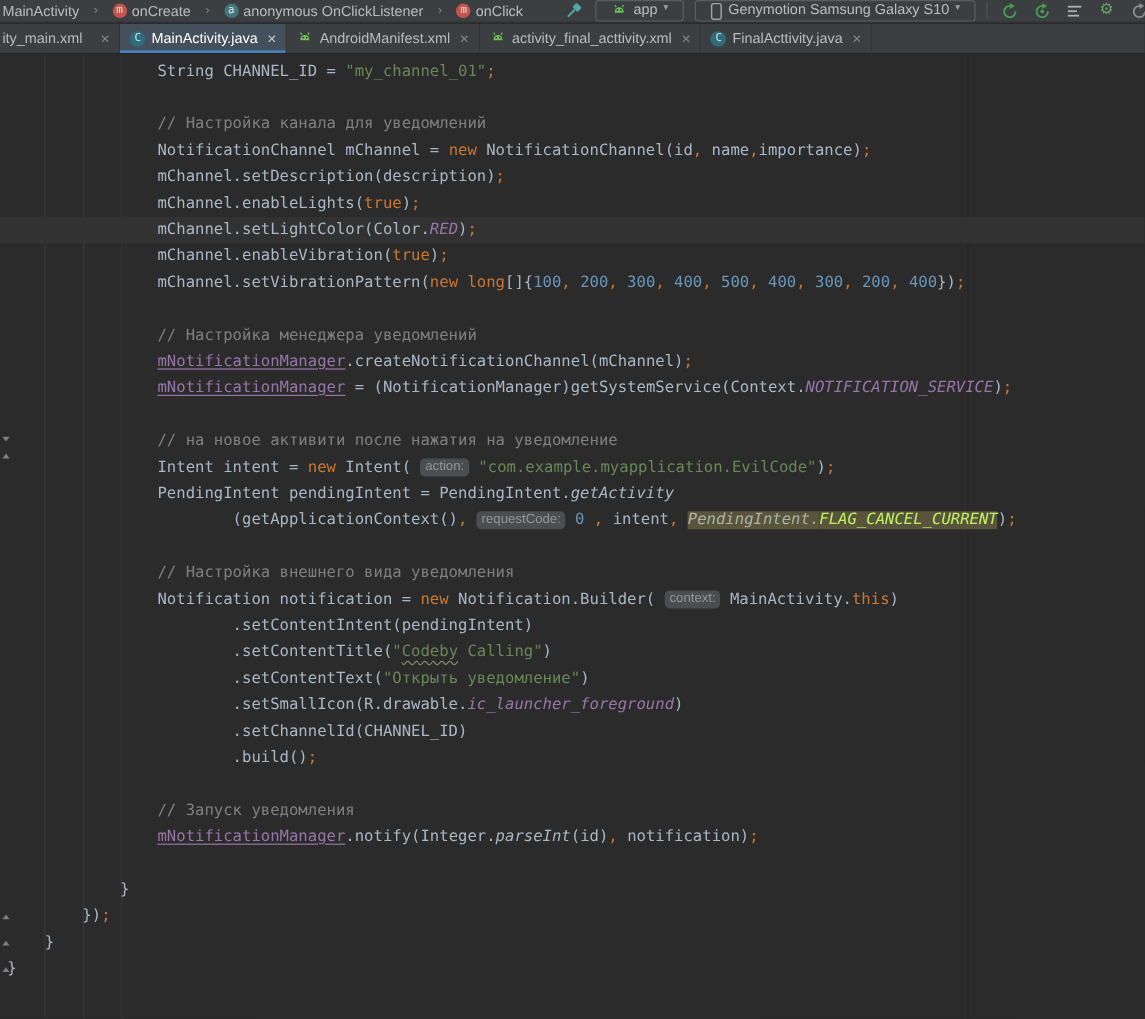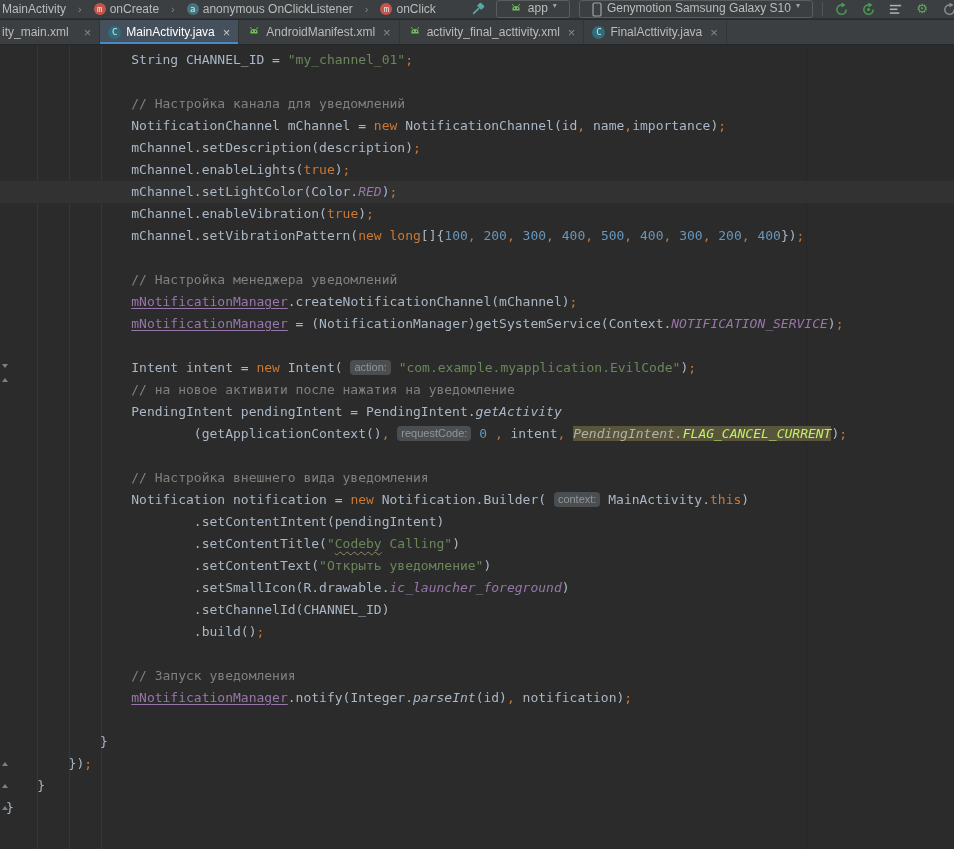--- a/index.html
+++ b/index.html
@@ -242,22 +242,22 @@
       <div class="code-line"><span class="sg-p">                mChannel.setDescription(description)</span><span class="sg-k">;</span></div>
       <div class="code-line"><span class="sg-p">                mChannel.enableLights(</span><span class="sg-k">true</span><span class="sg-p">)</span><span class="sg-k">;</span></div>
       <div class="code-line caret-line"><span class="sg-p">                mChannel.setLightColor(Color.</span><span class="sg-sc">RED</span><span class="sg-p">)</span><span class="sg-k">;</span></div>
       <div class="code-line"><span class="sg-p">                mChannel.enableVibration(</span><span class="sg-k">true</span><span class="sg-p">)</span><span class="sg-k">;</span></div>
       <div class="code-line"><span class="sg-p">                mChannel.setVibrationPattern(</span><span class="sg-k">new</span><span class="sg-p"> </span><span class="sg-k">long</span><span class="sg-p">[]{</span><span class="sg-n">100</span><span class="sg-k">,</span><span class="sg-p"> </span><span class="sg-n">200</span><span class="sg-k">,</span><span class="sg-p"> </span><span class="sg-n">300</span><span class="sg-k">,</span><span class="sg-p"> </span><span class="sg-n">400</span><span class="sg-k">,</span><span class="sg-p"> </span><span class="sg-n">500</span><span class="sg-k">,</span><span class="sg-p"> </span><span class="sg-n">400</span><span class="sg-k">,</span><span class="sg-p"> </span><span class="sg-n">300</span><span class="sg-k">,</span><span class="sg-p"> </span><span class="sg-n">200</span><span class="sg-k">,</span><span class="sg-p"> </span><span class="sg-n">400</span><span class="sg-p">})</span><span class="sg-k">;</span></div>
       <div class="code-line"></div>
       <div class="code-line"><span class="sg-c">                // Настройка менеджера уведомлений</span></div>
       <div class="code-line"><span class="sg-p">                </span><span class="sg-f">mNotificationManager</span><span class="sg-p">.createNotificationChannel(mChannel)</span><span class="sg-k">;</span></div>
       <div class="code-line"><span class="sg-p">                </span><span class="sg-f">mNotificationManager</span><span class="sg-p"> = (NotificationManager)getSystemService(Context.</span><span class="sg-sc">NOTIFICATION_SERVICE</span><span class="sg-p">)</span><span class="sg-k">;</span></div>
       <div class="code-line"></div>
+      <div class="code-line"><span class="sg-c">                // на новое активити после нажатия на уведомление</span></div>
       <div class="code-line"><span class="sg-p">                Intent intent = </span><span class="sg-k">new</span><span class="sg-p"> Intent( </span><span class="sg-h">action:</span><span class="sg-p"> </span><span class="sg-s">"com.example.myapplication.EvilCode"</span><span class="sg-p">)</span><span class="sg-k">;</span></div>
-      <div class="code-line"><span class="sg-c">                // на новое активити после нажатия на уведомление</span></div>
       <div class="code-line"><span class="sg-p">                PendingIntent pendingIntent = PendingIntent.</span><span class="sg-sm">getActivity</span></div>
       <div class="code-line"><span class="sg-p">                        (getApplicationContext()</span><span class="sg-k">,</span><span class="sg-p"> </span><span class="sg-h">requestCode:</span><span class="sg-p"> </span><span class="sg-n">0</span><span class="sg-p"> </span><span class="sg-k">,</span><span class="sg-p"> intent</span><span class="sg-k">,</span><span class="sg-p"> </span><span class="sg-hp">PendingIntent.</span><span class="sg-hc">FLAG_CANCEL_CURRENT</span><span class="sg-p">)</span><span class="sg-k">;</span></div>
       <div class="code-line"></div>
       <div class="code-line"><span class="sg-c">                // Настройка внешнего вида уведомления</span></div>
       <div class="code-line"><span class="sg-p">                Notification notification = </span><span class="sg-k">new</span><span class="sg-p"> Notification.Builder( </span><span class="sg-h">context:</span><span class="sg-p"> MainActivity.</span><span class="sg-k">this</span><span class="sg-p">)</span></div>
       <div class="code-line"><span class="sg-p">                        .setContentIntent(pendingIntent)</span></div>
       <div class="code-line"><span class="sg-p">                        .setContentTitle(</span><span class="sg-s">"</span><span class="sg-st">Codeby</span><span class="sg-s"> Calling"</span><span class="sg-p">)</span></div>
       <div class="code-line"><span class="sg-p">                        .setContentText(</span><span class="sg-s">"Открыть уведомление"</span><span class="sg-p">)</span></div>
       <div class="code-line"><span class="sg-p">                        .setSmallIcon(R.drawable.</span><span class="sg-sc">ic_launcher_foreground</span><span class="sg-p">)</span></div>
       <div class="code-line"><span class="sg-p">                        .setChannelId(CHANNEL_ID)</span></div>

